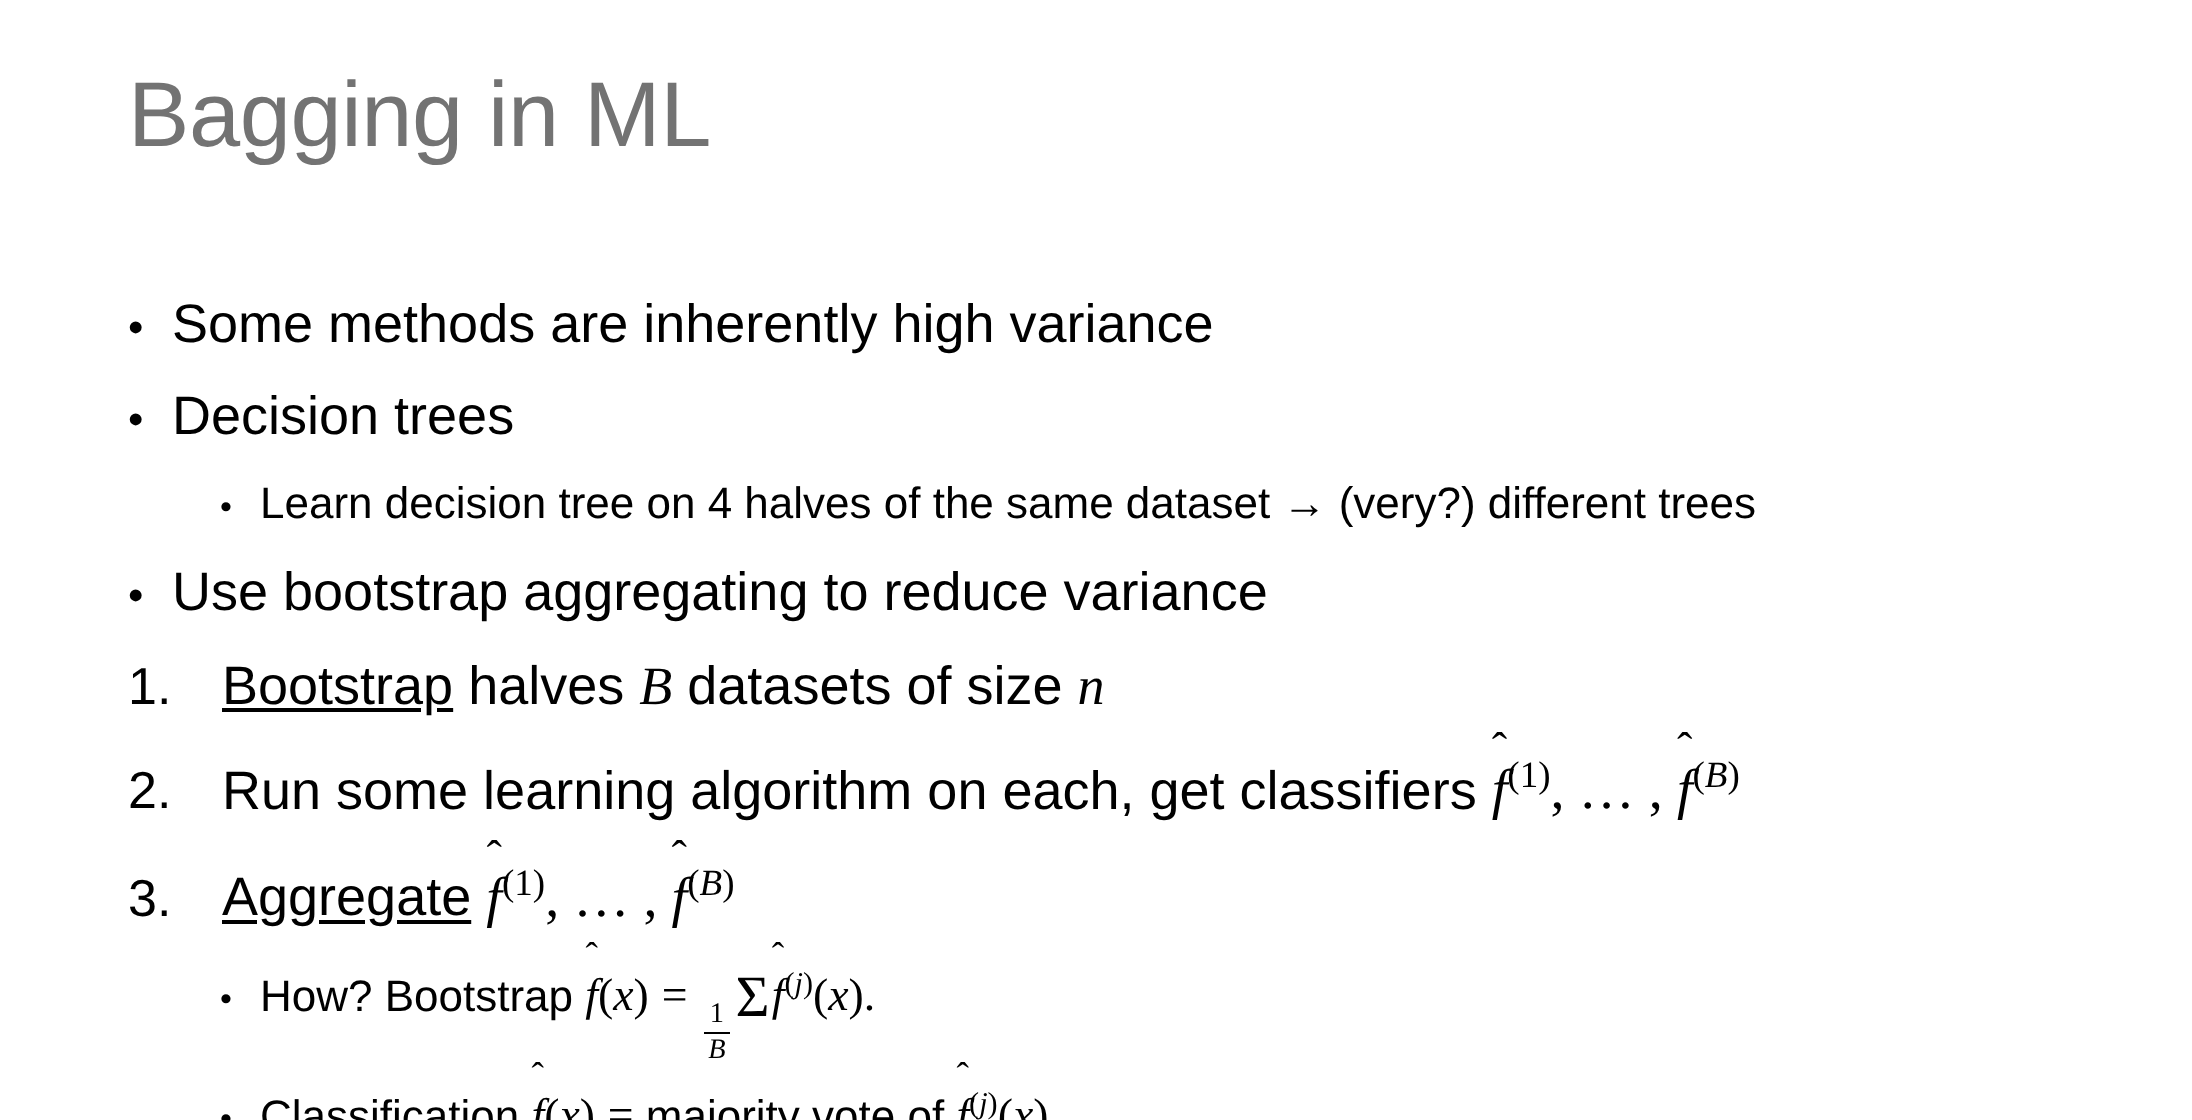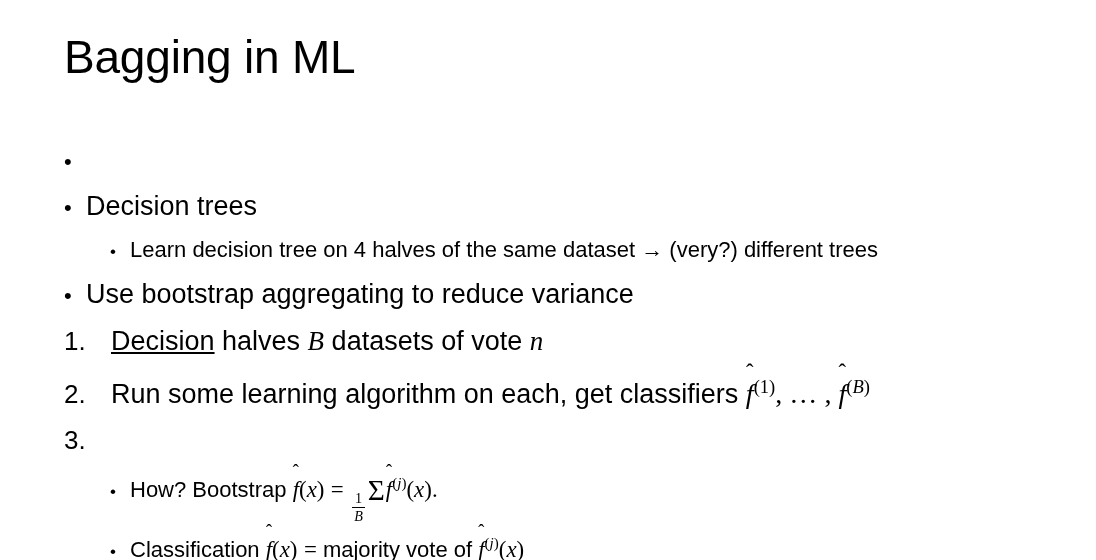--- a/index.html
+++ b/index.html
@@ -25,21 +25,21 @@
 
   
   .slide-title {
     position: absolute;
     left: 64px;
     top: 32px;
     font-size: 46px;
     font-weight: 400;
     line-height: 1.12;
     letter-spacing: -0.2px;
-    color: #000000;
+    color: #737373;
     white-space: nowrap;
   }
 
   
   .body-list {
     position: absolute;
     left: 64px;
     top: 140px;
     right: 20px;
   }
@@ -161,49 +161,51 @@
 <body>
 
 <div class="slide">
 
   <div class="slide-title">Bagging in ML</div>
 
   <div class="body-list">
 
     <div class="line lvl1">
       <span class="marker">•</span>
+      <span class="txt">Some methods are inherently high variance</span>
     </div>
 
     <div class="line lvl1">
       <span class="marker">•</span>
       <span class="txt">Decision trees</span>
     </div>
 
     <div class="line lvl2">
       <span class="marker">•</span>
       <span class="txt">Learn decision tree on 4 halves of the same dataset → (very?) different trees</span>
     </div>
 
     <div class="line lvl1">
       <span class="marker">•</span>
       <span class="txt">Use bootstrap aggregating to reduce variance</span>
     </div>
 
     <div class="line num">
       <span class="marker">1.</span>
-      <span class="txt"><span class="u">Decision</span><span> halves </span><span class="mi">B</span><span> datasets of vote </span><span class="mi">n</span></span>
+      <span class="txt"><span class="u">Bootstrap</span><span> halves </span><span class="mi">B</span><span> datasets of size </span><span class="mi">n</span></span>
     </div>
 
     <div class="line num">
       <span class="marker">2.</span>
       <span class="txt"><span>Run some learning algorithm on each, get classifiers </span><span class="math"><span class="fhat"><span class="hat">̂</span><span>f</span></span><span class="sup">(<span class="mup">1</span>)</span><span class="mup">, … , </span><span class="fhat"><span class="hat">̂</span><span>f</span></span><span class="sup">(<span class="mi">B</span>)</span></span></span>
     </div>
 
     <div class="line num">
       <span class="marker">3.</span>
+      <span class="txt"><span class="u">Aggregate</span><span class="sp"></span><span class="math"><span class="fhat"><span class="hat">̂</span><span>f</span></span><span class="sup">(<span class="mup">1</span>)</span><span class="mup">, … , </span><span class="fhat"><span class="hat">̂</span><span>f</span></span><span class="sup">(<span class="mi">B</span>)</span></span></span>
     </div>
 
     <div class="line lvl2">
       <span class="marker">•</span>
       <span class="txt"><span>How? Bootstrap </span><span class="math"><span class="fhat"><span class="hat">̂</span><span>f</span></span><span class="mup">(</span><span class="mi">x</span><span class="mup">)</span><span class="sp"></span><span class="mup">=</span><span class="sp"></span><span class="frac">
               <span class="nume">1</span>
               <span class="bar"></span>
               <span class="deno">B</span>
             </span><span class="sigma">Σ</span><span class="fhat"><span class="hat">̂</span><span>f</span></span><span class="sup">(<span class="mi">j</span>)</span><span class="mup">(</span><span class="mi">x</span><span class="mup">)</span><span class="mup">.</span></span></span>
     </div>

